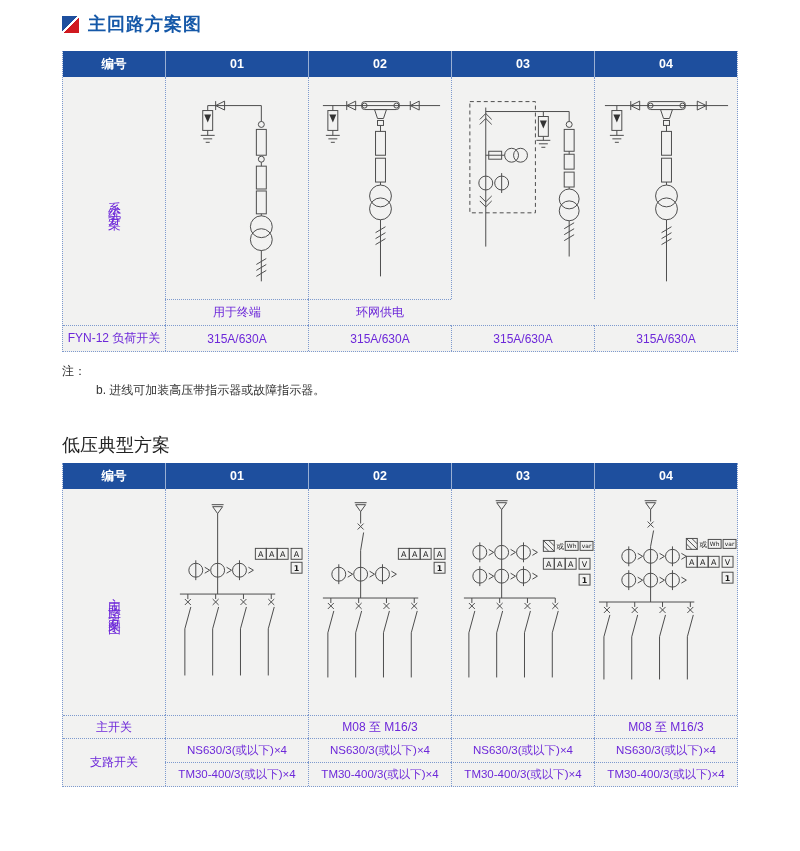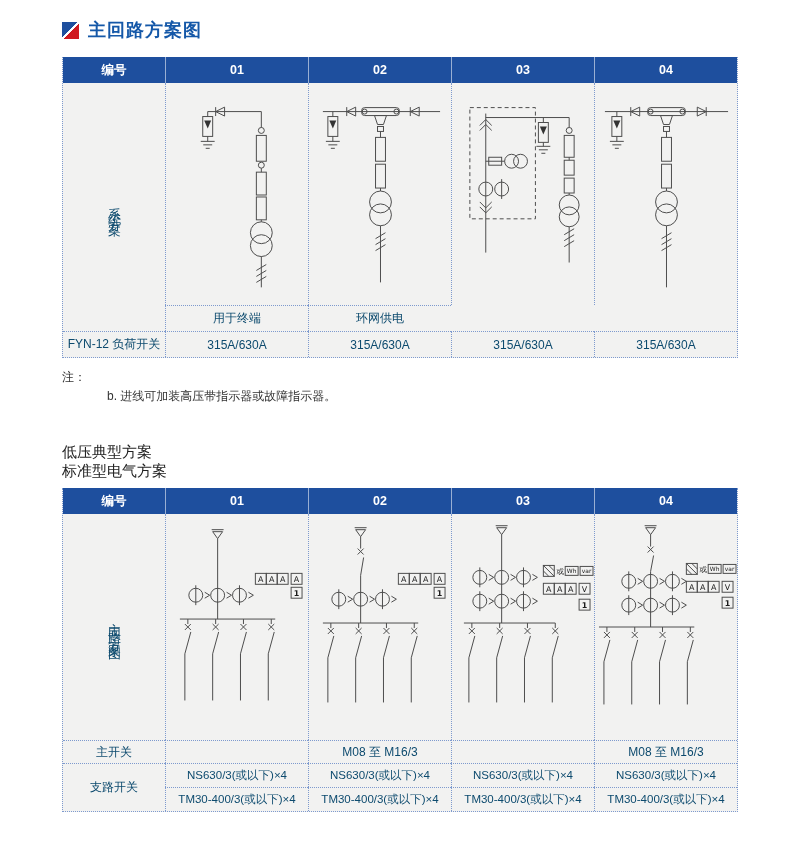--- a/index.html
+++ b/index.html
@@ -1,42 +1,42 @@
 <!DOCTYPE html>
 <html><head>
 <meta charset="utf-8">
 <style>
   html,body{margin:0;padding:0;background:#ffffff;}
   body{width:800px;height:851px;font-family:"Liberation Sans","DejaVu Sans",sans-serif;color:#2e2e2e;overflow:hidden;}
-  .page{padding:18px 62px 0 62px;}
+  .page{padding:12px 62px 0 62px;}
   .title-row{display:flex;align-items:center;gap:9px;margin-bottom:15px;}
   .title-icon{width:17px;height:17px;background:linear-gradient(135deg,#1e4f9e 47%,#ffffff 47%,#ffffff 53%,#d0191f 53%);}
   .title-text{font-size:18px;font-weight:bold;color:#1558a8;letter-spacing:1px;}
   .section-label{font-size:12.5px;color:#222;line-height:18px;margin-bottom:8px;}
   .lv-labels{margin-top:36px;margin-bottom:8px;}
-  .lv-labels div{font-size:15px;color:#222;line-height:19px;}
+  .lv-labels div{font-size:18px;color:#222;line-height:19px;}
   .tbl{display:grid;grid-template-columns:102px repeat(4,1fr);background:#f2f2f1;border-left:1px dotted #7e9ace;border-right:1px dotted #7e9ace;border-bottom:1px dotted #7e9ace;}
   #hv-table{grid-template-rows:26px 222px 26px 26px;}
   #lv-table{grid-template-rows:26px 226px 23px 24px 24px;}
   .hdr{background:#1e4f9e;color:#fff;font-size:12.5px;font-weight:bold;display:flex;align-items:center;justify-content:center;}
   .hdr.sep{border-left:1px solid rgba(255,255,255,.55);}
-  .cell{display:flex;align-items:center;justify-content:center;font-size:12px;color:#0c4a6e;}
+  .cell{display:flex;align-items:center;justify-content:center;font-size:12px;color:#6d28d9;}
   .vline{border-left:1px dotted #7e9ace;}
   .hline{border-top:1px dotted #7e9ace;}
   .vlabel{writing-mode:vertical-lr;text-orientation:upright;letter-spacing:5px;font-size:13px;}
   .small{font-size:11.5px;}
   .diag{width:100%;height:100%;display:block;}
   .diag *{stroke:#4d4d4d;fill:none;stroke-width:1;}
   .diag .fl{fill:#333;stroke:none;}
   .diag text{stroke:none;fill:#1c1c1c;font-size:8px;font-family:"DejaVu Sans",sans-serif;}
   .diag text.tiny{font-size:6px;}
   .diag text.cjk{font-size:7.5px;}
   .notes{margin-top:10px;font-size:12px;line-height:19px;color:#333;}
   .note-row{display:flex;}
-  .note-indent{margin-left:45px;align-items:flex-end;}
+  .note-indent{margin-left:34px;align-items:flex-end;}
 </style>
 </head>
 <body>
 
 <div class="page">
 
   <div class="title-row">
     <div class="title-icon"></div>
     <div class="title-text">主回路方案图</div>
   </div>
@@ -221,21 +221,20 @@
     <div class="note-row">
       <span>注：</span>
     </div>
     <div class="note-row note-indent">
         <span>b. 进线可加装高压带指示器或故障指示器。</span>
       </div>
   </div>
 
   <div class="lv-labels">
     <div>低压典型方案</div>
-    <div>标准型电气方案</div>
   </div>
 
   <div class="tbl" id="lv-table">
     <div class="hdr" style="grid-area:1/1">编号</div>
     <div class="hdr sep" style="grid-area:1/2">01</div>
     <div class="hdr sep" style="grid-area:1/3">02</div>
     <div class="hdr sep" style="grid-area:1/4">03</div>
     <div class="hdr sep" style="grid-area:1/5">04</div>
 
     <div class="cell" style="grid-area:2/1">

